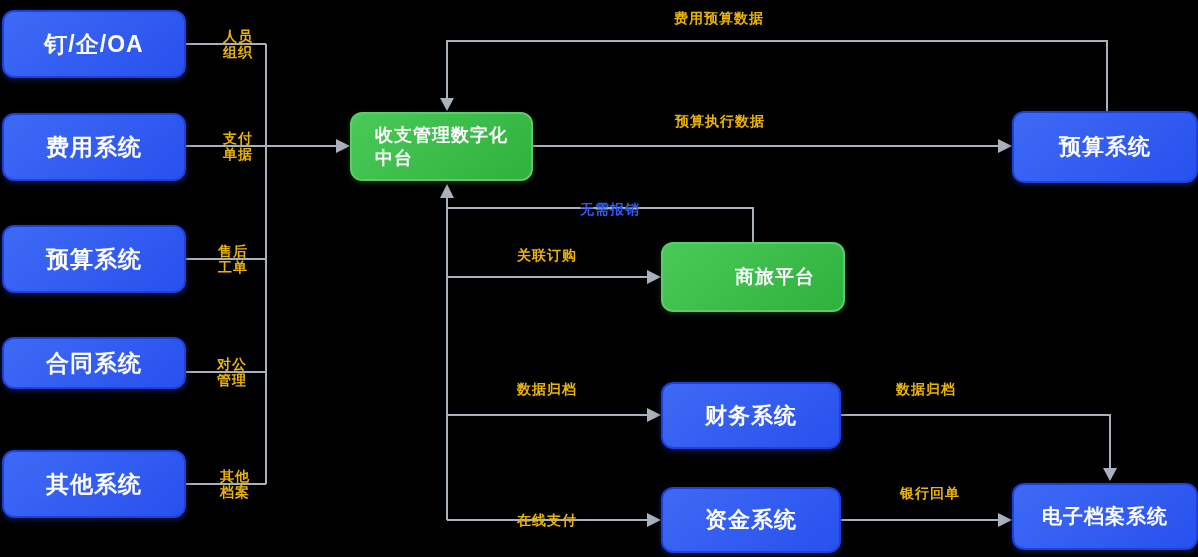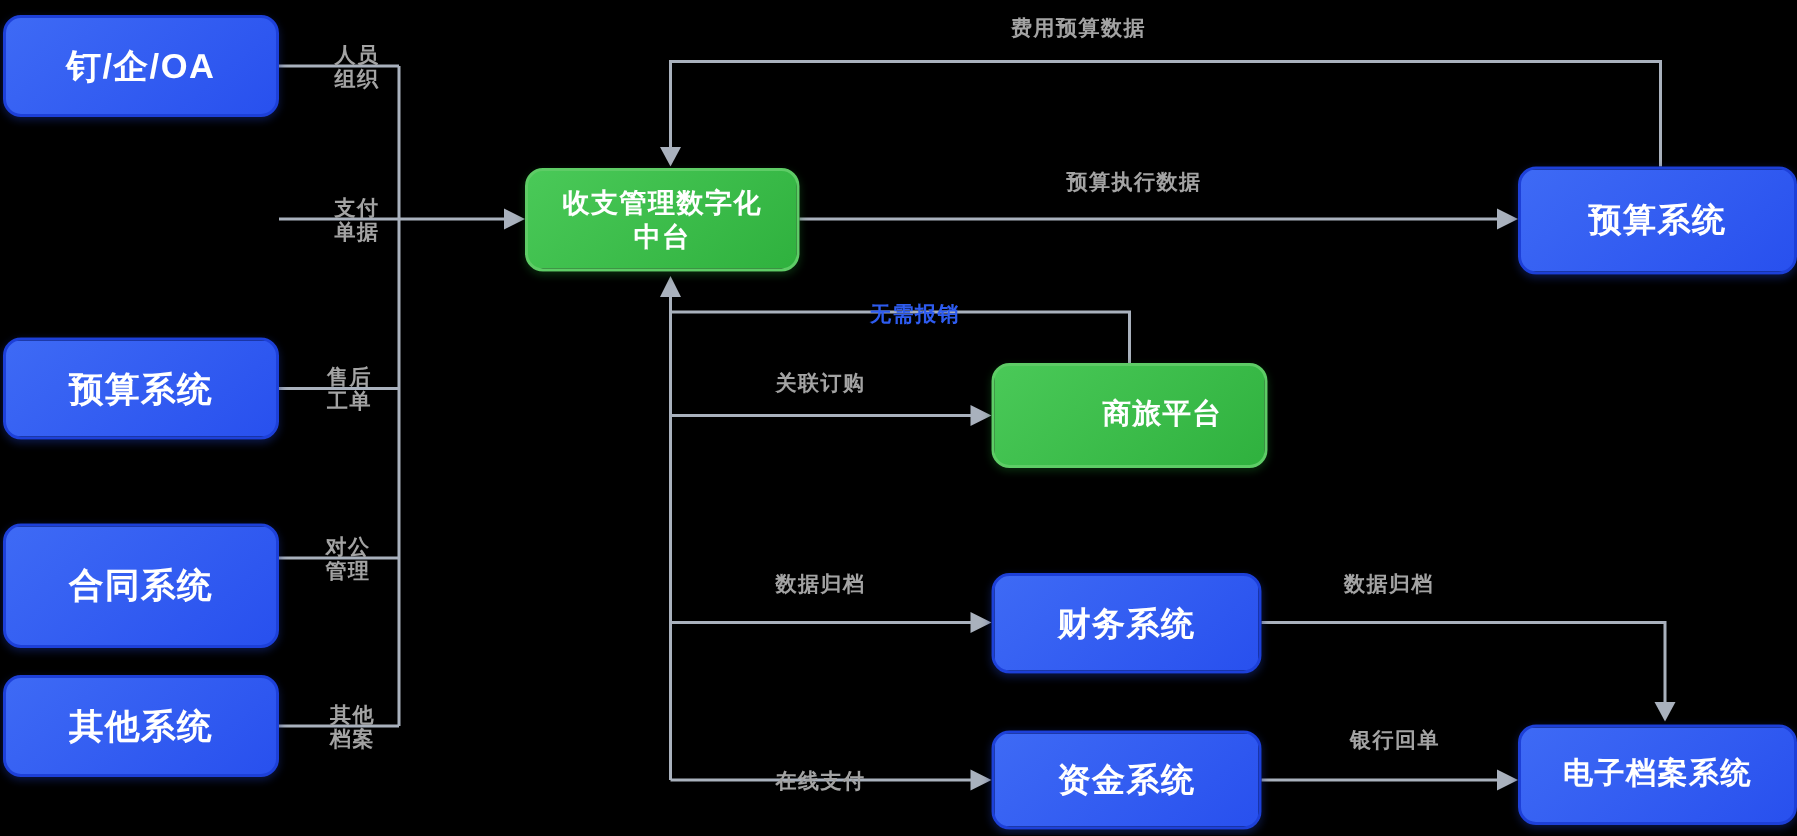--- a/index.html
+++ b/index.html
@@ -3,37 +3,37 @@
 <meta charset="utf-8">
 <style>
   html,body{margin:0;padding:0;background:#000;}
   .canvas{
     position:relative;width:1198px;height:557px;background:#000;overflow:hidden;
     font-family:"Liberation Sans","DejaVu Sans",sans-serif;
   }
   .wires{position:absolute;left:0;top:0;width:1198px;height:557px;}
   .node{
     position:absolute;display:flex;align-items:center;justify-content:center;
-    border-radius:12px;color:#fff;font-weight:600;text-align:center;
+    border-radius:12px;color:#fff;font-weight:600;
     white-space:pre-line;line-height:1.25;letter-spacing:1px;
     box-sizing:border-box;
   }
   .node-blue{
     background:linear-gradient(140deg,#3e6af5 0%,#2850ee 100%);
     border:2px solid #1d40d8;
     box-shadow:0 2px 6px rgba(20,40,120,0.6);
   }
   .node-green{
     background:linear-gradient(140deg,#4ac958 0%,#2fb13e 100%);
     border:2px solid #5ecc66;
     box-shadow:0 2px 6px rgba(20,90,30,0.5);
   }
   .elabel{
     position:absolute;transform:translate(-50%,-50%);
-    font-size:14px;line-height:16px;color:#a3a3a3;font-weight:700;
+    font-size:14px;line-height:16px;color:#eab308;font-weight:700;
     white-space:pre-line;text-align:center;letter-spacing:1px;
   }
   .elabel-highlight{color:#2e5cf0;font-weight:700;margin-top:28px;}
 </style>
 </head>
 <body>
 
 <div class="canvas">
 
   <svg class="wires" viewBox="0 0 1198 557" xmlns="http://www.w3.org/2000/svg">
@@ -70,22 +70,23 @@
       <polygon points="447,184 440,198 454,198"></polygon>
       <polygon points="661,277 647,270 647,284"></polygon>
       <polygon points="661,415 647,408 647,422"></polygon>
       <polygon points="661,520 647,513 647,527"></polygon>
       <polygon points="1110,481 1103,468 1117,468"></polygon>
       <polygon points="1012,520 998,513 998,527"></polygon>
     </g>
   </svg>
 
   <div class="node node-blue" style="left:2px;top:10px;width:184px;height:68px;font-size:23px;">钉/企/OA</div>
+  <div class="node node-blue" style="left:2px;top:113px;width:184px;height:68px;font-size:23px;">费用系统</div>
   <div class="node node-blue" style="left:2px;top:225px;width:184px;height:68px;font-size:23px;">预算系统</div>
-  <div class="node node-blue" style="left:2px;top:337px;width:184px;height:83px;font-size:23px;margin-top:12px;">合同系统</div>
+  <div class="node node-blue" style="left:2px;top:337px;width:184px;height:52px;font-size:23px;">合同系统</div>
   <div class="node node-blue" style="left:2px;top:450px;width:184px;height:68px;font-size:23px;">其他系统</div>
 
   <div class="node node-green" style="left:350px;top:112px;width:183px;height:69px;font-size:18px;">收支管理数字化
 中台</div>
 
   <div class="node node-green" style="left:661px;top:242px;width:184px;height:70px;font-size:19px;padding-left:44px;">商旅平台</div>
 
   <div class="node node-blue" style="left:1012px;top:111px;width:186px;height:72px;font-size:22px;">预算系统</div>
 
   <div class="node node-blue" style="left:661px;top:382px;width:180px;height:67px;font-size:22px;">财务系统</div>
@@ -97,20 +98,20 @@
 组织</span>
   <span class="elabel" style="left:238px;top:146px;">支付
 单据</span>
   <span class="elabel" style="left:233px;top:259px;">售后
 工单</span>
   <span class="elabel" style="left:232px;top:372px;">对公
 管理</span>
   <span class="elabel" style="left:235px;top:484px;">其他
 档案</span>
   <span class="elabel" style="left:719px;top:18px;">费用预算数据</span>
-  <span class="elabel" style="left:720px;top:121px;margin-left:36px;">预算执行数据</span>
+  <span class="elabel" style="left:720px;top:121px;">预算执行数据</span>
   <span class="elabel elabel-highlight" style="left:610px;top:181px;">无需报销</span>
   <span class="elabel" style="left:547px;top:255px;">关联订购</span>
   <span class="elabel" style="left:547px;top:389px;">数据归档</span>
   <span class="elabel" style="left:547px;top:502px;margin-top:18px;">在线支付</span>
   <span class="elabel" style="left:926px;top:389px;">数据归档</span>
   <span class="elabel" style="left:930px;top:493px;">银行回单</span>
 </div>
 
 </body></html>

